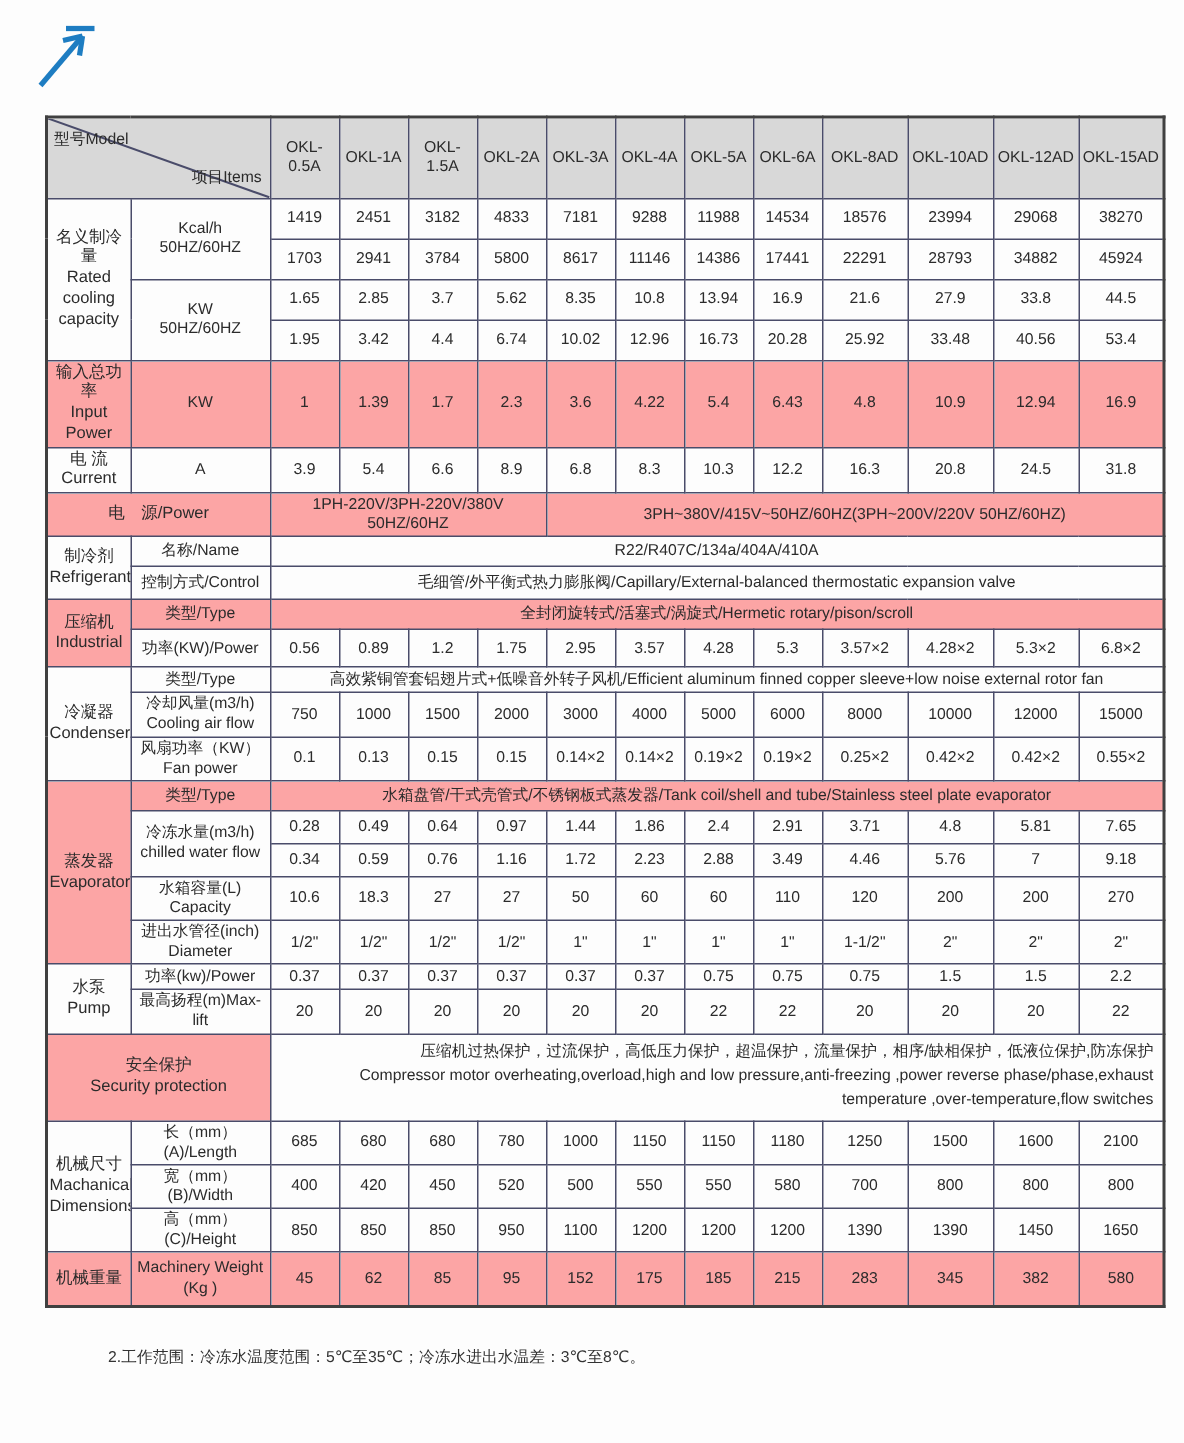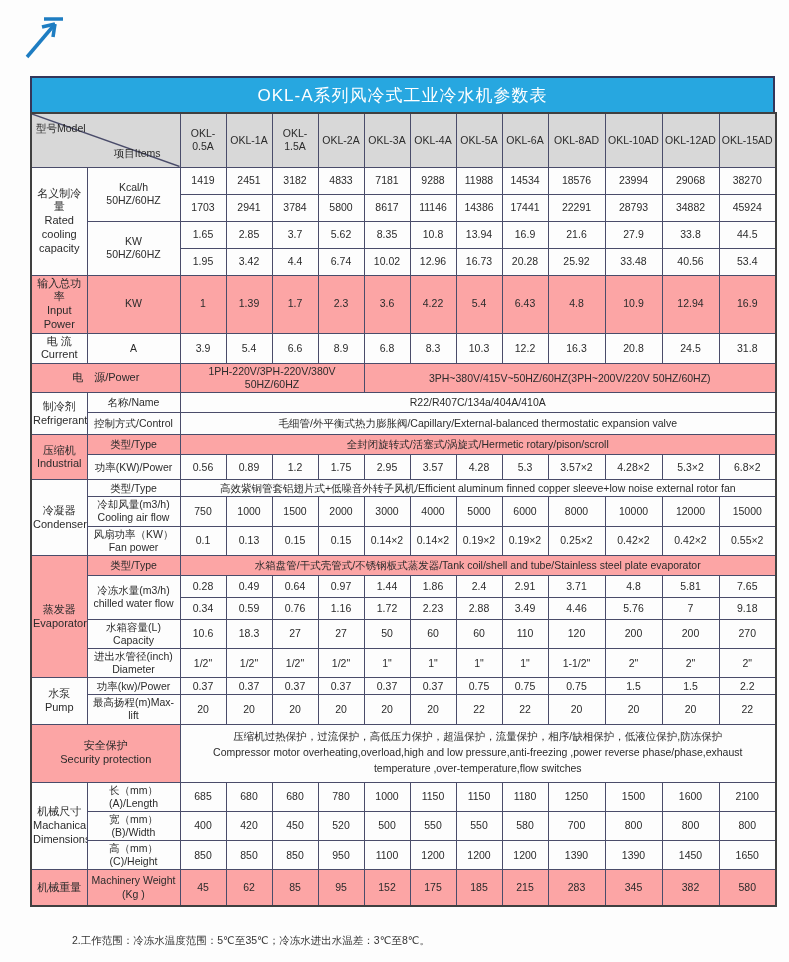--- a/index.html
+++ b/index.html
@@ -13,26 +13,26 @@
   
   .twrap{margin:6px 30px 0 30px;width:745px;}
   .banner{box-sizing:border-box;background:#27a7e0;color:#ffffff;text-align:center;font-size:17px;letter-spacing:1px;padding:6px 0 5px 0;border:2px solid #34365a;border-bottom:none;}
   table{border-collapse:collapse;table-layout:fixed;width:745px;border:2px solid #404040;}
   td{border:1px solid #4a4c6a;text-align:center;vertical-align:middle;padding:1px 1px;font-size:10.5px;line-height:1.25;white-space:pre-line;overflow:hidden;}
   .hdrc{background:#d8d8d8;font-size:10.5px;}
   .gray{background:#fca5a5;}
   .cat{font-size:11px;margin-top:44px;}
   .item{font-size:10.5px;}
   .span-txt{font-size:10.5px;}
-  .sec{text-align:center;padding:3px 6px;line-height:1.5;font-size:10.5px;white-space:normal;}
+  .sec{text-align:right;padding:3px 6px;line-height:1.5;font-size:10.5px;white-space:normal;}
   .sec div{margin:0;}
   .corner{position:relative;padding:0;}
   .corner svg{position:absolute;left:0;top:0;width:100%;height:100%;}
   .corner .c-model{position:absolute;left:4px;top:8px;font-size:10.5px;}
-  .corner .c-items{position:absolute;right:19px;bottom:6px;font-size:10.5px;text-align:center;}
+  .corner .c-items{position:absolute;right:5px;bottom:6px;font-size:10.5px;text-align:center;}
   .rh17{height:17px}.rh20{height:20px}.rh22{height:22px}.rh25{height:25px}
   .rh27{height:27px}.rh29{height:29px}.rh36{height:36px}.rh58{height:58px}
   
   .notes{margin:24px 30px 14px 32px;font-size:10.5px;line-height:1.8;color:#333;}
   .notes div{white-space:pre-wrap;}
   .ind-zh{padding-left:40px;}
 </style>
 </head>
 <body>
 
@@ -43,21 +43,20 @@
       <svg width="42" height="46" viewBox="0 0 42 46">
         <line x1="5" y1="43" x2="33" y2="10" stroke="#1e7dc2" stroke-width="3.5"></line>
         <line x1="33" y1="10" x2="20" y2="13" stroke="#1e7dc2" stroke-width="3.5"></line>
         <line x1="33" y1="10" x2="31" y2="23" stroke="#1e7dc2" stroke-width="3.5"></line>
         <line x1="22" y1="5" x2="41" y2="5" stroke="#1e7dc2" stroke-width="3.5"></line>
       </svg>
     </div>
   </div>
 
   <div class="twrap">
-    <div class="banner">OKL-A系列风冷式工业冷水机参数表</div>
 
     <table>
       <colgroup>
         <col style="width:56px">
           <col style="width:93px">
         <col style="width:46px">
           <col style="width:46px">
           <col style="width:46px">
           <col style="width:46px">
         <col style="width:46px">

